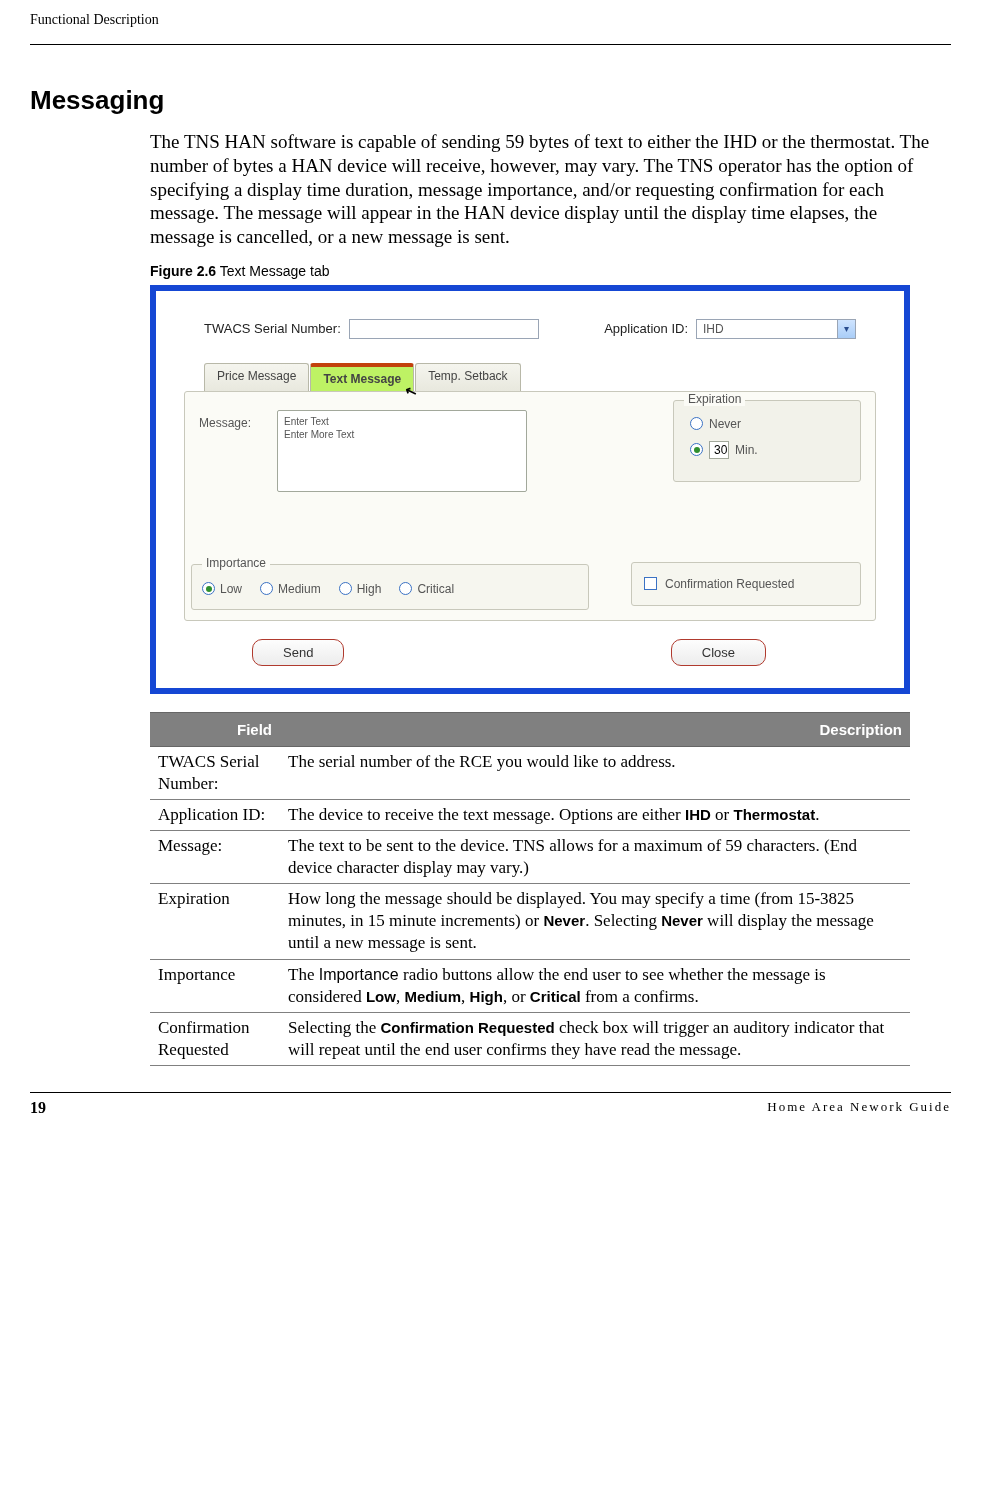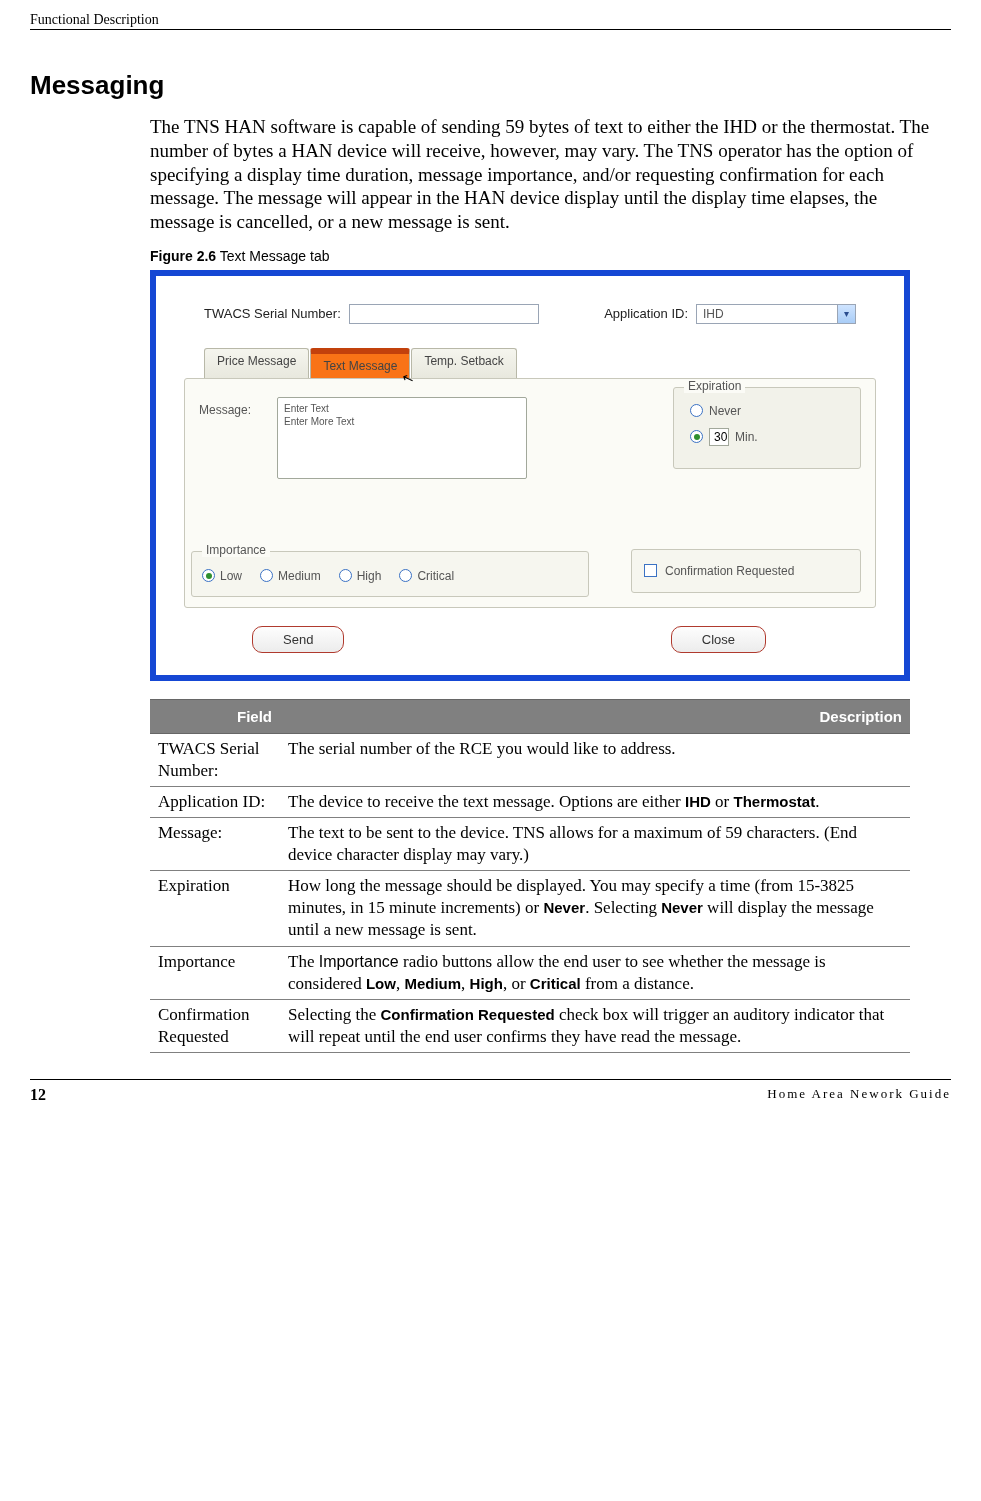--- a/index.html
+++ b/index.html
@@ -8,21 +8,21 @@
     background: #fff;
     color: #000;
     width: 981px;
     margin: 0 auto;
     padding: 12px 30px 20px 30px;
   }
   .running-head {
     font-family: "Times New Roman", serif;
     font-size: 14px;
     border-bottom: 1.5px solid #000;
-    padding-bottom: 1px;
+    padding-bottom: 16px;
     margin-bottom: 40px;
   }
   h1.section-title {
     font-family: Verdana, Arial, sans-serif;
     font-weight: 700;
     font-size: 26px;
     margin: 0 0 14px 0;
   }
   .body-para {
     font-size: 19px;
@@ -92,24 +92,24 @@
     padding: 5px 12px;
     border: 1px solid #b8b8a8;
     border-bottom: none;
     background: linear-gradient(#f5f5ee,#e8e8de);
     color: #444;
     border-radius: 3px 3px 0 0;
     margin-right: 1px;
     position: relative;
   }
   .tab.active {
-    background: #f97316;
-    border-top: 6px solid #c2410c;
+    background: #bef264;
+    border-top: 4px solid #c2410c;
     z-index: 2;
-    font-weight: 400;
+    font-weight: 700;
   }
   .tab .cursor {
     position: absolute;
     right: -4px; bottom: -8px;
     font-size: 14px;
     color: #000;
     transform: rotate(-20deg);
   }
 
   .panel {
@@ -370,28 +370,28 @@
   </tr>
   <tr>
     <td class="field">Expiration</td>
     <td>
       <span>How long the message should be displayed. You may specify a time (from 15-3825 minutes, in 15 minute increments) or </span><span class="b">Never</span><span>. Selecting </span><span class="b">Never</span><span> will display the message until a new message is sent.</span>
     </td>
   </tr>
   <tr>
     <td class="field">Importance</td>
     <td>
-      <span>The </span><span class="ui-term">Importance</span><span> radio buttons allow the end user to see whether the message is considered </span><span class="b">Low</span><span>, </span><span class="b">Medium</span><span>, </span><span class="b">High</span><span>, or </span><span class="b">Critical</span><span> from a distance.</span>
+      <span>The </span><span class="ui-term">Importance</span><span> radio buttons allow the end user to see whether the message is considered </span><span class="b">Low</span><span>, </span><span class="b">Medium</span><span>, </span><span class="b">High</span><span>, or </span><span class="b">Critical</span><span> from a confirms.</span>
     </td>
   </tr>
   <tr>
     <td class="field">Confirmation Requested</td>
     <td>
       <span>Selecting the </span><span class="b">Confirmation Requested</span><span> check box will trigger an auditory indicator that will repeat until the end user confirms they have read the message.</span>
     </td>
   </tr>
 </tbody>
   </table>
 
 <div class="footer">
-  <span class="pg">12</span>
+  <span class="pg">19</span>
   <span class="doc">Home Area Nework Guide</span>
 </div>
 
 </body></html>

